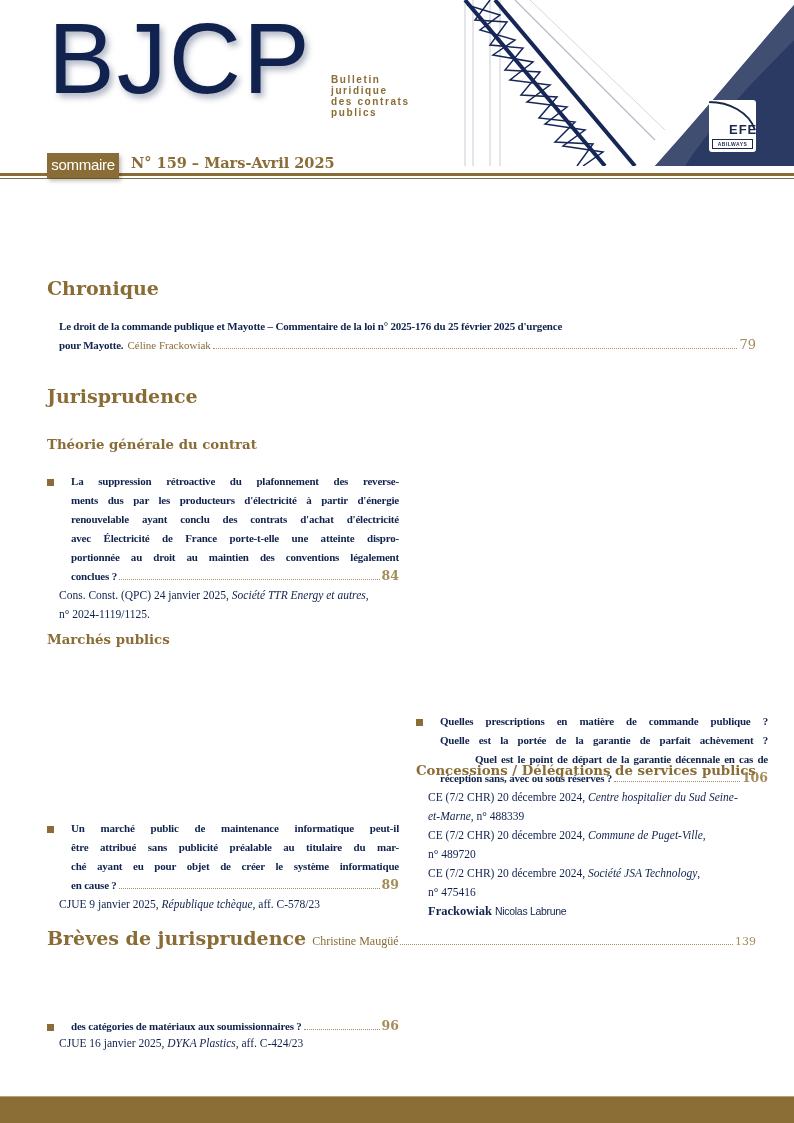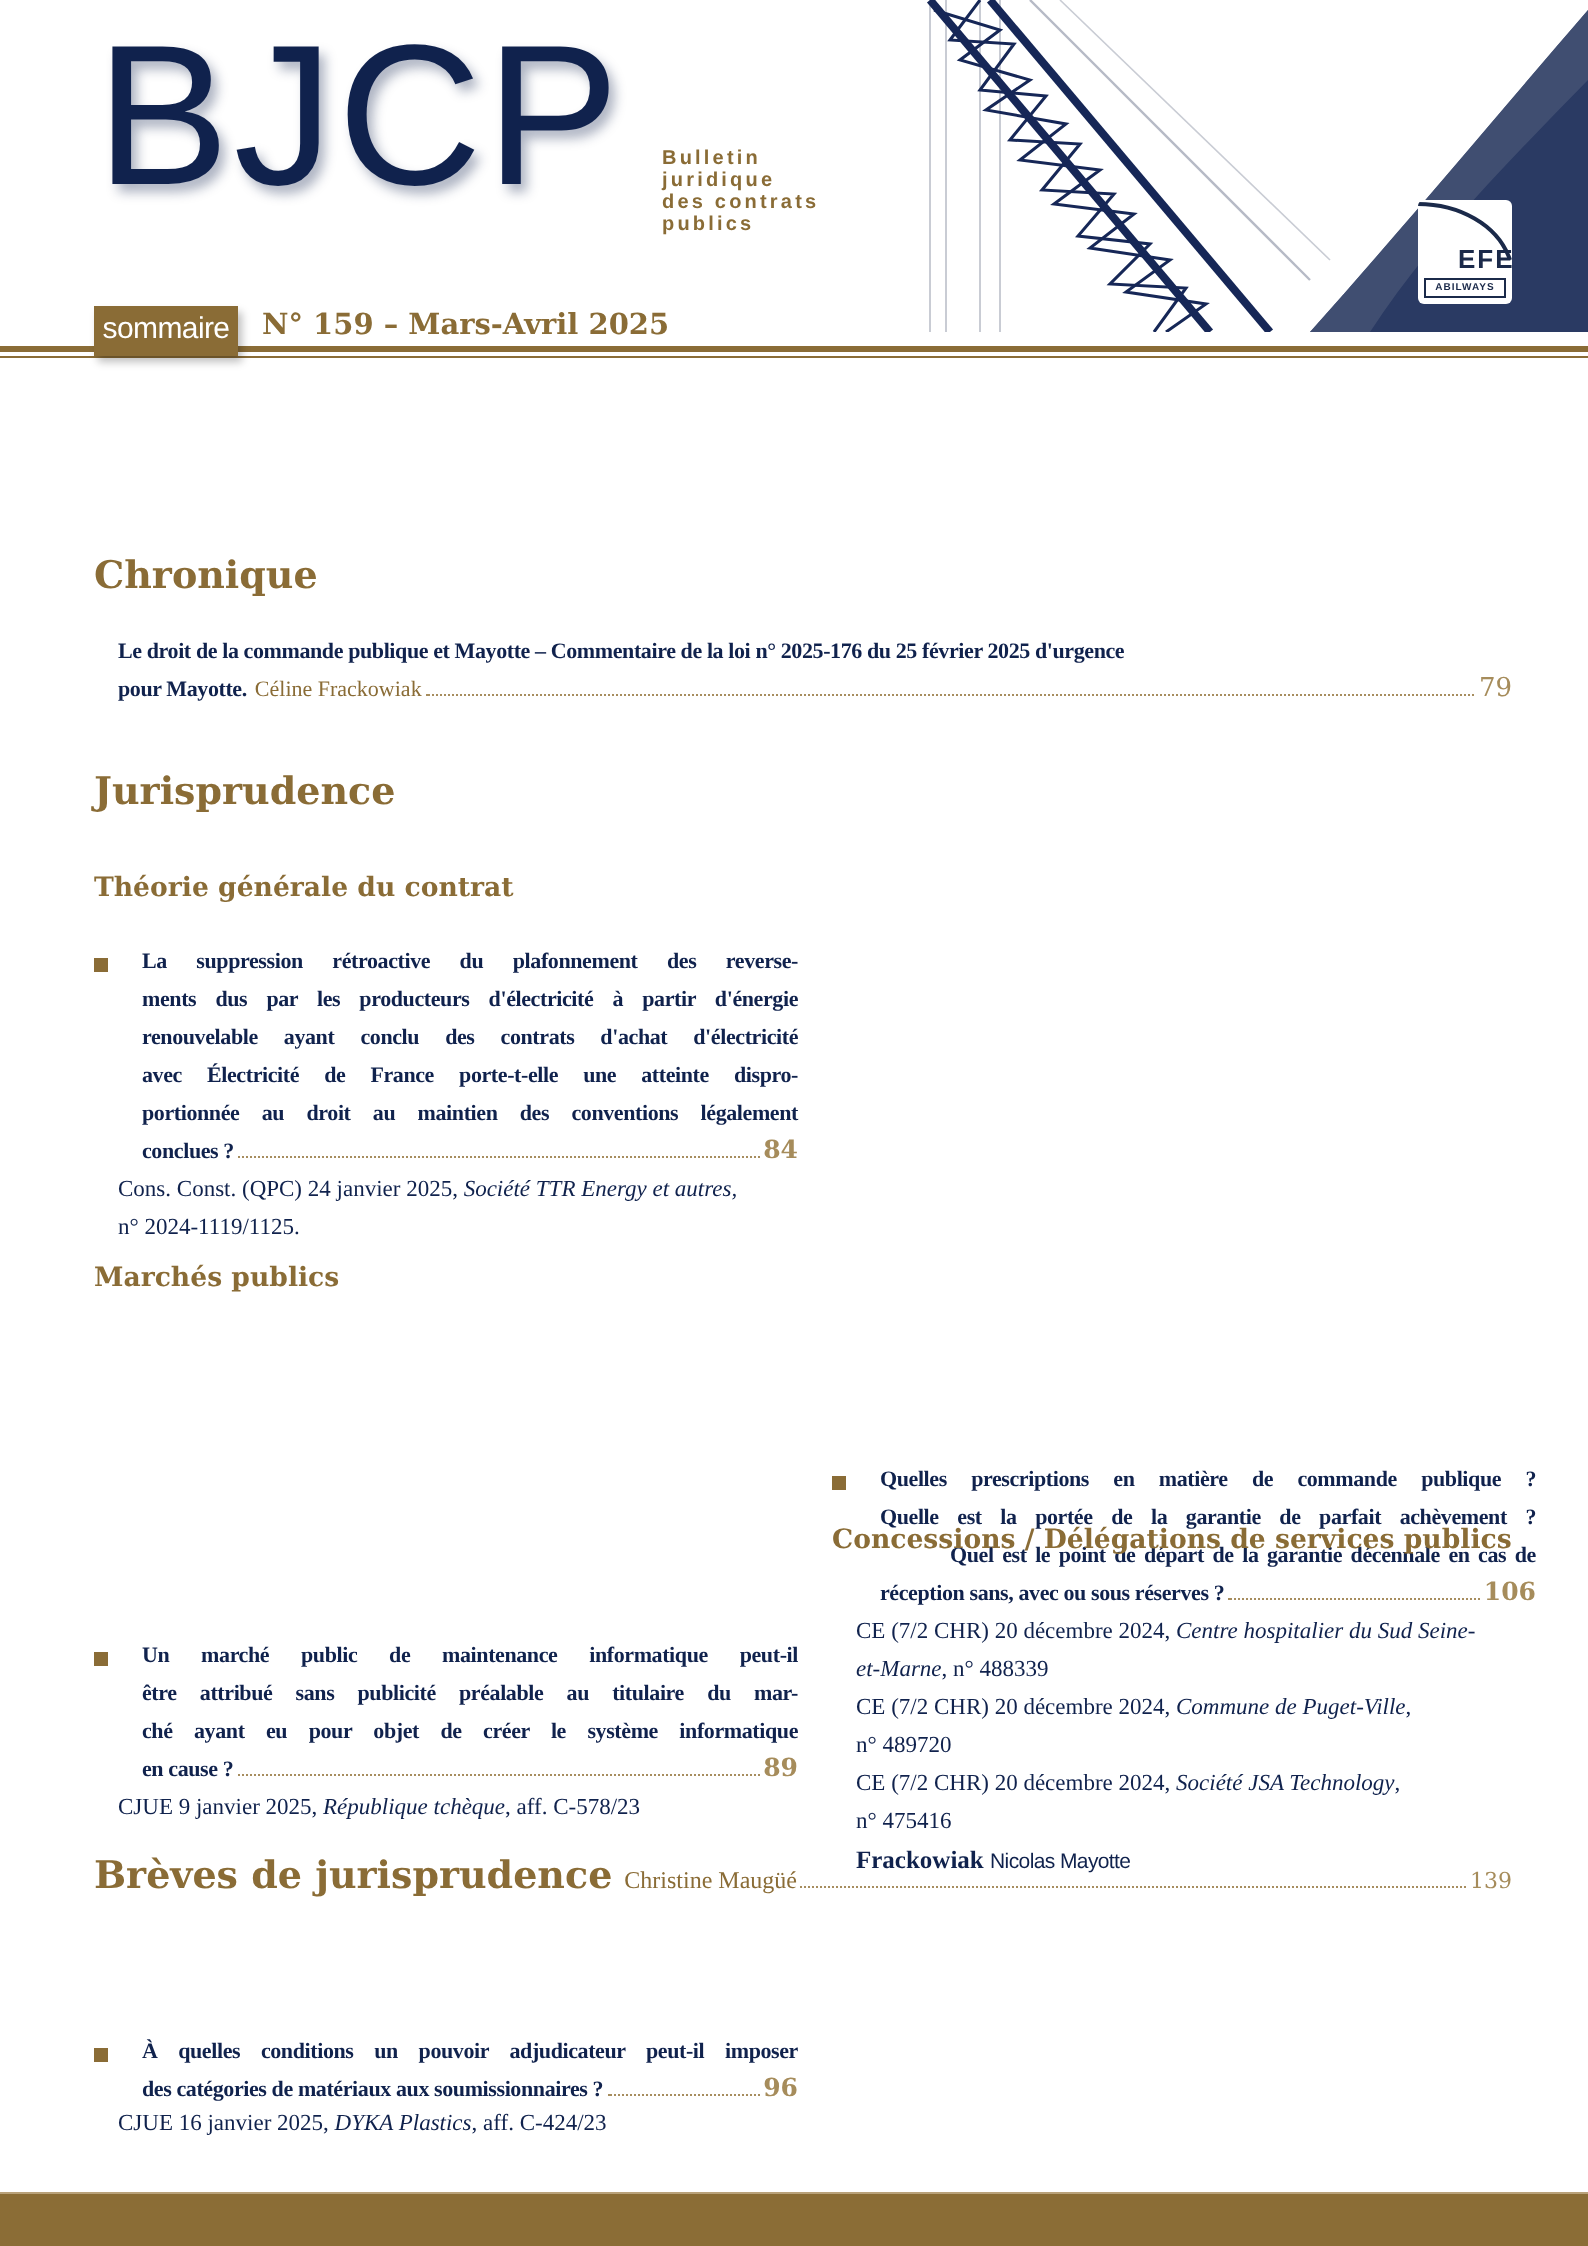--- a/index.html
+++ b/index.html
@@ -128,21 +128,20 @@
   <div class="leaderline">
     <span class="lt q">en cause ?</span>
     <span class="dots"></span>
     <span class="page">89</span>
   </div>
   <div class="ref"><span>CJUE 9 janvier 2025, </span><i>République tchèque</i><span>, aff. C-578/23</span></div>
 </div>
 
 <div class="abs entry" style="left:47px; top:770px; width:340px;">
   <span class="bullet"></span>
-  <div class="q" style="text-align-last:justify;">À quelles conditions un pouvoir adjudicateur peut-il imposer</div>
   <div class="leaderline">
     <span class="lt q">des catégories de matériaux aux soumissionnaires ?</span>
     <span class="dots"></span>
     <span class="page">96</span>
   </div>
   <div class="ref" style="line-height:15px;"><span>CJUE 16 janvier 2025, </span><i>DYKA Plastics</i><span>, aff. C-424/23</span></div>
 </div>
 
 <div class="abs entry" style="left:416px; top:431px; width:340px;">
   <span class="bullet"></span>
@@ -153,21 +152,21 @@
     <span class="lt q">réception sans, avec ou sous réserves ?</span>
     <span class="dots"></span>
     <span class="page">106</span>
   </div>
   <div class="ref"><span>CE (7/2 CHR) 20 décembre 2024, </span><i>Centre hospitalier du Sud Seine-</i></div>
   <div class="ref"><i>et-Marne</i><span>, n° 488339</span></div>
   <div class="ref"><span>CE (7/2 CHR) 20 décembre 2024, </span><i>Commune de Puget-Ville</i><span>,</span></div>
   <div class="ref">n° 489720</div>
   <div class="ref"><span>CE (7/2 CHR) 20 décembre 2024, </span><i>Société JSA Technology</i><span>,</span></div>
   <div class="ref">n° 475416</div>
-  <div class="concl"><span>Frackowiak</span> <span class="author">Nicolas Mayotte</span></div>
+  <div class="concl"><span>Frackowiak</span> <span class="author">Nicolas Labrune</span></div>
 </div>
 
 <div class="abs h2" style="left:416px; top:763px;">Concessions / Délégations de services publics</div>
 
 <div class="abs leaderline" style="left:47px; top:927px; width:709px;">
   <span class="lt h1">Brèves de jurisprudence</span>
   <span class="lt gold-author" style="margin-left:6px; font-size:12px;">Christine Maugüé</span>
   <span class="dots"></span>
   <span class="page" style="font-weight:normal; font-size:11px;">139</span>
 </div>

